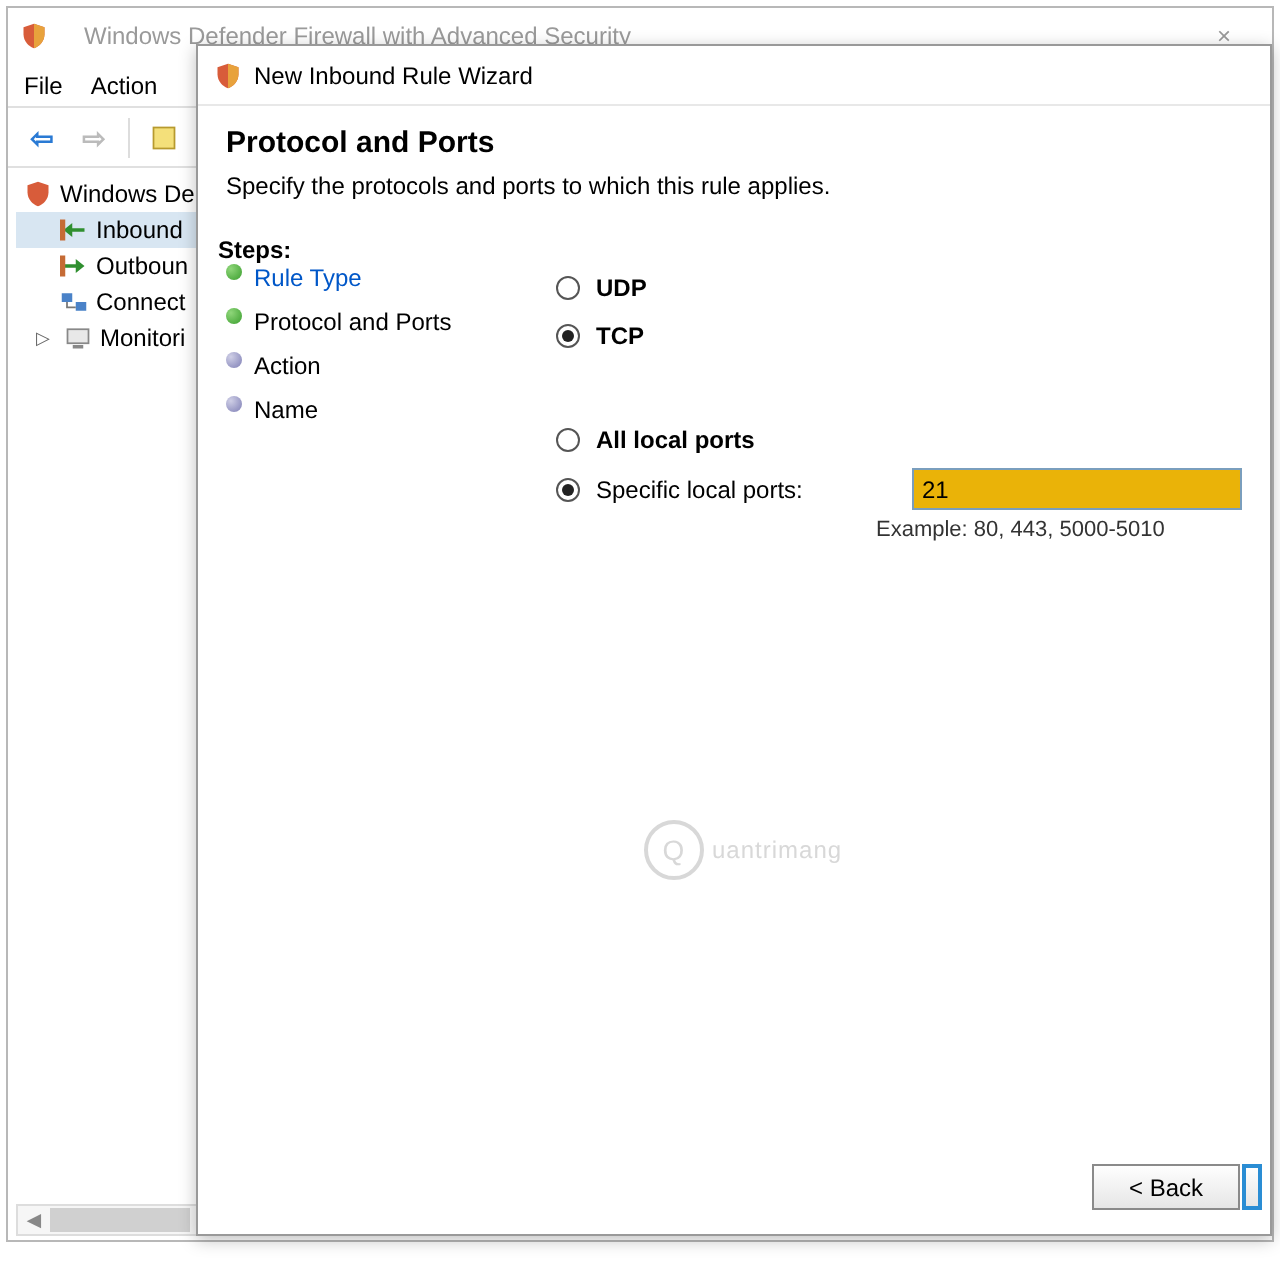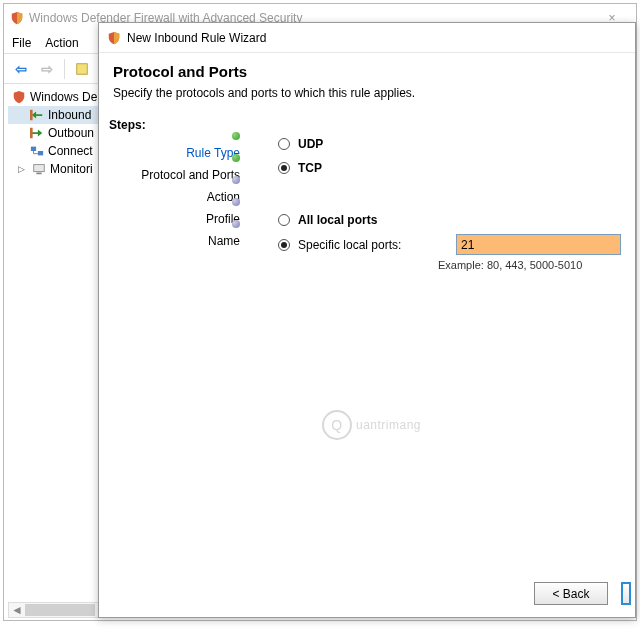--- a/index.html
+++ b/index.html
@@ -1,19 +1,19 @@
 <!DOCTYPE html>
 <html><head>
 <meta charset="utf-8">
 <style>
   * { box-sizing: border-box; font-family: "Segoe UI", Tahoma, sans-serif; font-size: 12px; }
   body { margin: 0; background: #fff; width: 640px; height: 640px; overflow: hidden; position: relative; }
   .bgwin { position: absolute; top: 3px; left: 3px; width: 634px; height: 618px; border: 1px solid #b8b8b8; background: #fff; }
   .bg-title { height: 28px; display: flex; align-items: center; padding: 0 6px; color: #9a9a9a; justify-content: space-between; }
-  .bg-title-left { display: flex; align-items: center; gap: 5px; }
+  .bg-title-left { display: flex; align-items: center; gap: 18px; }
   .shield { width: 14px; height: 14px; }
   .bg-close { width: 36px; height: 20px; display: flex; align-items: center; justify-content: center; color: #999; }
   .menu { height: 22px; border-bottom: 1px solid #e0e0e0; display: flex; align-items: center; gap: 14px; padding: 0 8px; }
   .toolbar { height: 30px; border-bottom: 1px solid #e0e0e0; display: flex; align-items: center; gap: 4px; padding: 0 6px; }
   .tbbtn { width: 22px; height: 22px; display: flex; align-items: center; justify-content: center; border: 1px solid transparent; }
   .arrow-l, .arrow-r { font-size: 14px; font-weight: bold; }
   .arrow-l { color: #2a7ad4; }
   .arrow-r { color: #bbb; }
   .tree { padding: 4px 0 0 4px; }
   .tree-row { display: flex; align-items: center; gap: 4px; height: 18px; padding: 1px 4px; white-space: nowrap; overflow: hidden; }
@@ -28,39 +28,39 @@
   .scrollbar-h .thumb { width: 70px; height: 12px; background: #d0d0d0; margin-top: 1px; }
 
   
   .wiz { position: absolute; top: 22px; left: 98px; width: 538px; height: 596px; background: #fff; border: 1px solid #999; box-shadow: 0 2px 8px rgba(0,0,0,.25); }
   .wiz-title { height: 30px; display: flex; align-items: center; gap: 6px; padding: 0 8px; background: #fff; border-bottom: 1px solid #e8e8e8; font-size: 12px; }
   .wiz-head { padding: 10px 14px 12px 14px; }
   .wiz-head h2 { margin: 0 0 6px 0; font-size: 15px; font-weight: bold; }
   .wiz-body { display: flex; height: calc(100% - 30px - 70px - 48px); }
   .steps { width: 166px; padding: 6px 0 0 10px; }
   .steps-h { font-weight: bold; margin-bottom: 0; }
-  .step { display: flex; align-items: flex-end; gap: 6px; height: 22px; padding: 0 4px; flex-direction: column; }
+  .step { display: flex; align-items: flex-start; gap: 6px; height: 22px; padding: 0 4px; }
   .step.cur { background: #fff; }
   .bullet { width: 8px; height: 8px; border-radius: 50%; background: radial-gradient(circle at 30% 30%, #8fd67a, #3a9e2d); flex-shrink: 0; }
   .bullet.gray { background: radial-gradient(circle at 30% 30%, #cfcfe6, #7e7eb5); }
   .step a { color: #0057c8; text-decoration: none; }
 
   .panel { flex: 1; padding: 22px 14px 0 26px; position: relative; }
   .q { margin: 0 0 14px 0; }
   .opt { display: flex; align-items: center; gap: 8px; margin: 0 0 4px 8px; height: 20px; }
   .radio { width: 12px; height: 12px; border: 1px solid #555; border-radius: 50%; display: inline-flex; align-items: center; justify-content: center; background: #fff; }
   .radio.sel::after { content: ""; width: 6px; height: 6px; background: #222; border-radius: 50%; }
   .sep { height: 28px; }
   .portrow { display: flex; align-items: center; gap: 8px; margin: 4px 0 0 8px; }
   .portrow .lbl { width: 150px; font-weight: bold; }
   .portrow.nb .lbl { font-weight: normal; }
-  .portinput { flex: 1; border: 1px solid #7a9ebd; height: 21px; padding: 0 4px; background: #fdba74; }
+  .portinput { flex: 1; border: 1px solid #7a9ebd; height: 21px; padding: 0 4px; background: #eab308; }
   .example { margin: 4px 0 0 168px; color: #333; font-size: 11px; }
 
-  .wiz-btns { position: absolute; bottom: 12px; right: 0; display: flex; gap: 13px; padding-right: 4px; }
+  .wiz-btns { position: absolute; bottom: 12px; right: 0; display: flex; gap: 1px; padding-right: 4px; }
   .btn { width: 74px; height: 23px; border: 1px solid #8a8a8a; background: linear-gradient(#fefefe, #e6e6e6); display: flex; align-items: center; justify-content: center; }
   .btn.primary { border: 2px solid #2a8dd4; width: 10px; }
 
   .watermark { position: absolute; left: 322px; top: 410px; color: #d8d8d8; font-family: Georgia, serif; font-size: 26px; letter-spacing: .5px; display: flex; align-items: center; gap: 4px; pointer-events: none; }
   .watermark .ring { width: 30px; height:30px; border: 2px solid #d8d8d8; border-radius: 50%; display:inline-flex; align-items:center; justify-content:center; font-size: 14px;}
 </style>
 </head>
 <body>
 
 <div class="bgwin">
@@ -174,24 +174,20 @@
       <div class="step cur">
         <span class="bullet"></span>
         <span>Protocol and Ports</span>
       </div>
       <div class="step">
         <span class="bullet gray"></span>
         <span>Action</span>
       </div>
       <div class="step">
         <span class="bullet gray"></span>
-        <span>Profile</span>
-      </div>
-      <div class="step">
-        <span class="bullet gray"></span>
         <span>Name</span>
       </div>
     </div>
 
     <div class="panel">
       <div class="opt">
         <span class="radio"></span>
         <b>UDP</b>
       </div>
       <div class="opt">

